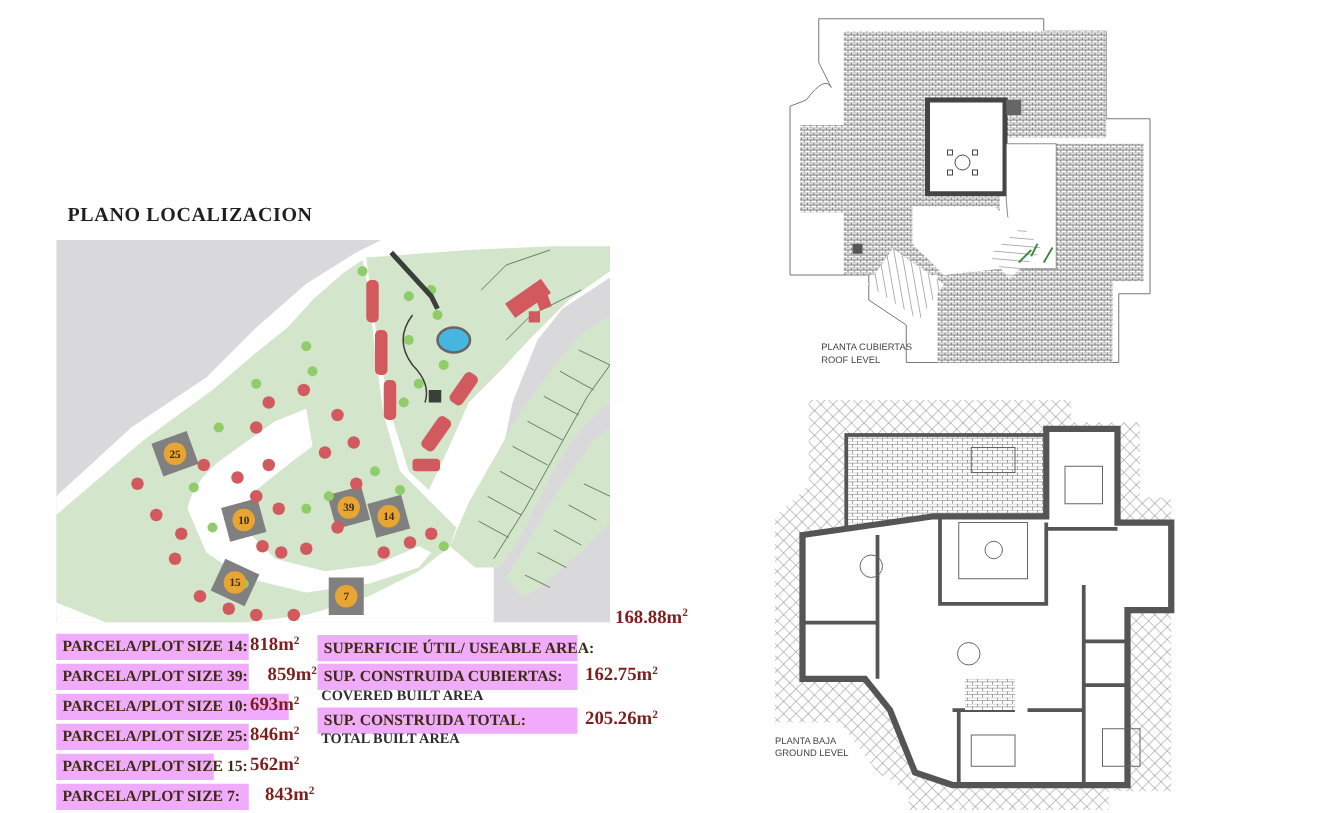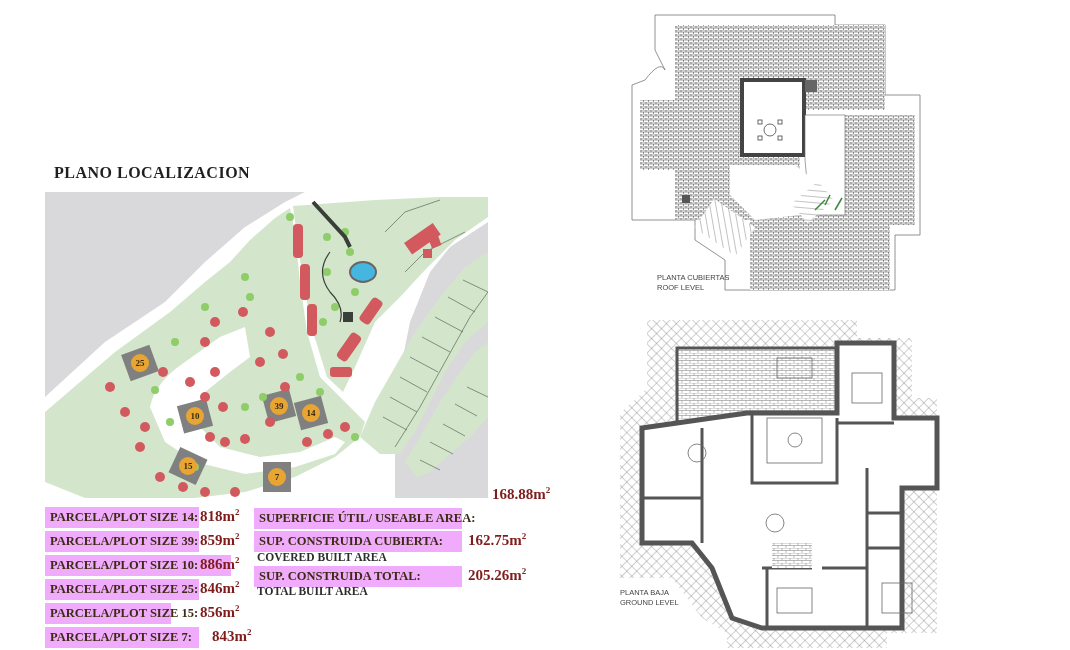--- a/index.html
+++ b/index.html
@@ -144,40 +144,40 @@
       <text x="232" y="288">7</text>
     </g>
   </svg>
 </div>
 
 <div>
   <div class="bar" style="left:45px;top:507px;width:154px;">PARCELA/PLOT SIZE 14:</div>
   <div class="val" style="left:200px;top:508px;"><span>818m</span><sup>2</sup></div>
 
   <div class="bar" style="left:45px;top:531px;width:154px;">PARCELA/PLOT SIZE 39:</div>
-  <div class="val" style="left:200px;top:532px;"><span>859m</span><sup>2</sup></div>
+  <div class="val" style="left:200px;top:532px;padding-left:14px;"><span>859m</span><sup>2</sup></div>
 
   <div class="bar" style="left:45px;top:555px;width:186px;">PARCELA/PLOT SIZE 10:</div>
-  <div class="val" style="left:200px;top:556px;"><span>886m</span><sup>2</sup></div>
+  <div class="val" style="left:200px;top:556px;"><span>693m</span><sup>2</sup></div>
 
   <div class="bar" style="left:45px;top:579px;width:154px;">PARCELA/PLOT SIZE 25:</div>
   <div class="val" style="left:200px;top:580px;"><span>846m</span><sup>2</sup></div>
 
   <div class="bar" style="left:45px;top:603px;width:126px;">PARCELA/PLOT SIZE 15:</div>
-  <div class="val" style="left:200px;top:604px;"><span>856m</span><sup>2</sup></div>
+  <div class="val" style="left:200px;top:604px;"><span>562m</span><sup>2</sup></div>
 
   <div class="bar" style="left:45px;top:627px;width:154px;">PARCELA/PLOT SIZE 7:</div>
   <div class="val" style="left:212px;top:628px;"><span>843m</span><sup>2</sup></div>
 </div>
 
 <div>
   <div class="bar" style="left:254px;top:508px;width:208px;">SUPERFICIE ÚTIL/ USEABLE AREA:</div>
   <div class="val" style="left:468px;top:486px;padding-left:24px;"><span>168.88m</span><sup>2</sup></div>
 
-  <div class="bar" style="left:254px;top:531px;width:208px;">SUP. CONSTRUIDA CUBIERTA:</div>
+  <div class="bar" style="left:254px;top:531px;width:208px;">SUP. CONSTRUIDA CUBIERTAS:</div>
   <div class="val" style="left:468px;top:532px;"><span>162.75m</span><sup>2</sup></div>
   <div class="sub" style="left:257px;top:551px;">COVERED BUILT AREA</div>
 
   <div class="bar" style="left:254px;top:566px;width:208px;">SUP. CONSTRUIDA TOTAL:</div>
   <div class="val" style="left:468px;top:567px;"><span>205.26m</span><sup>2</sup></div>
   <div class="sub" style="left:257px;top:585px;">TOTAL BUILT AREA</div>
 </div>
 
 <div class="plan" style="left:620px;top:10px;width:310px;height:290px;">
   <svg width="310" height="290" viewBox="0 0 310 290" xmlns="http://www.w3.org/2000/svg">

